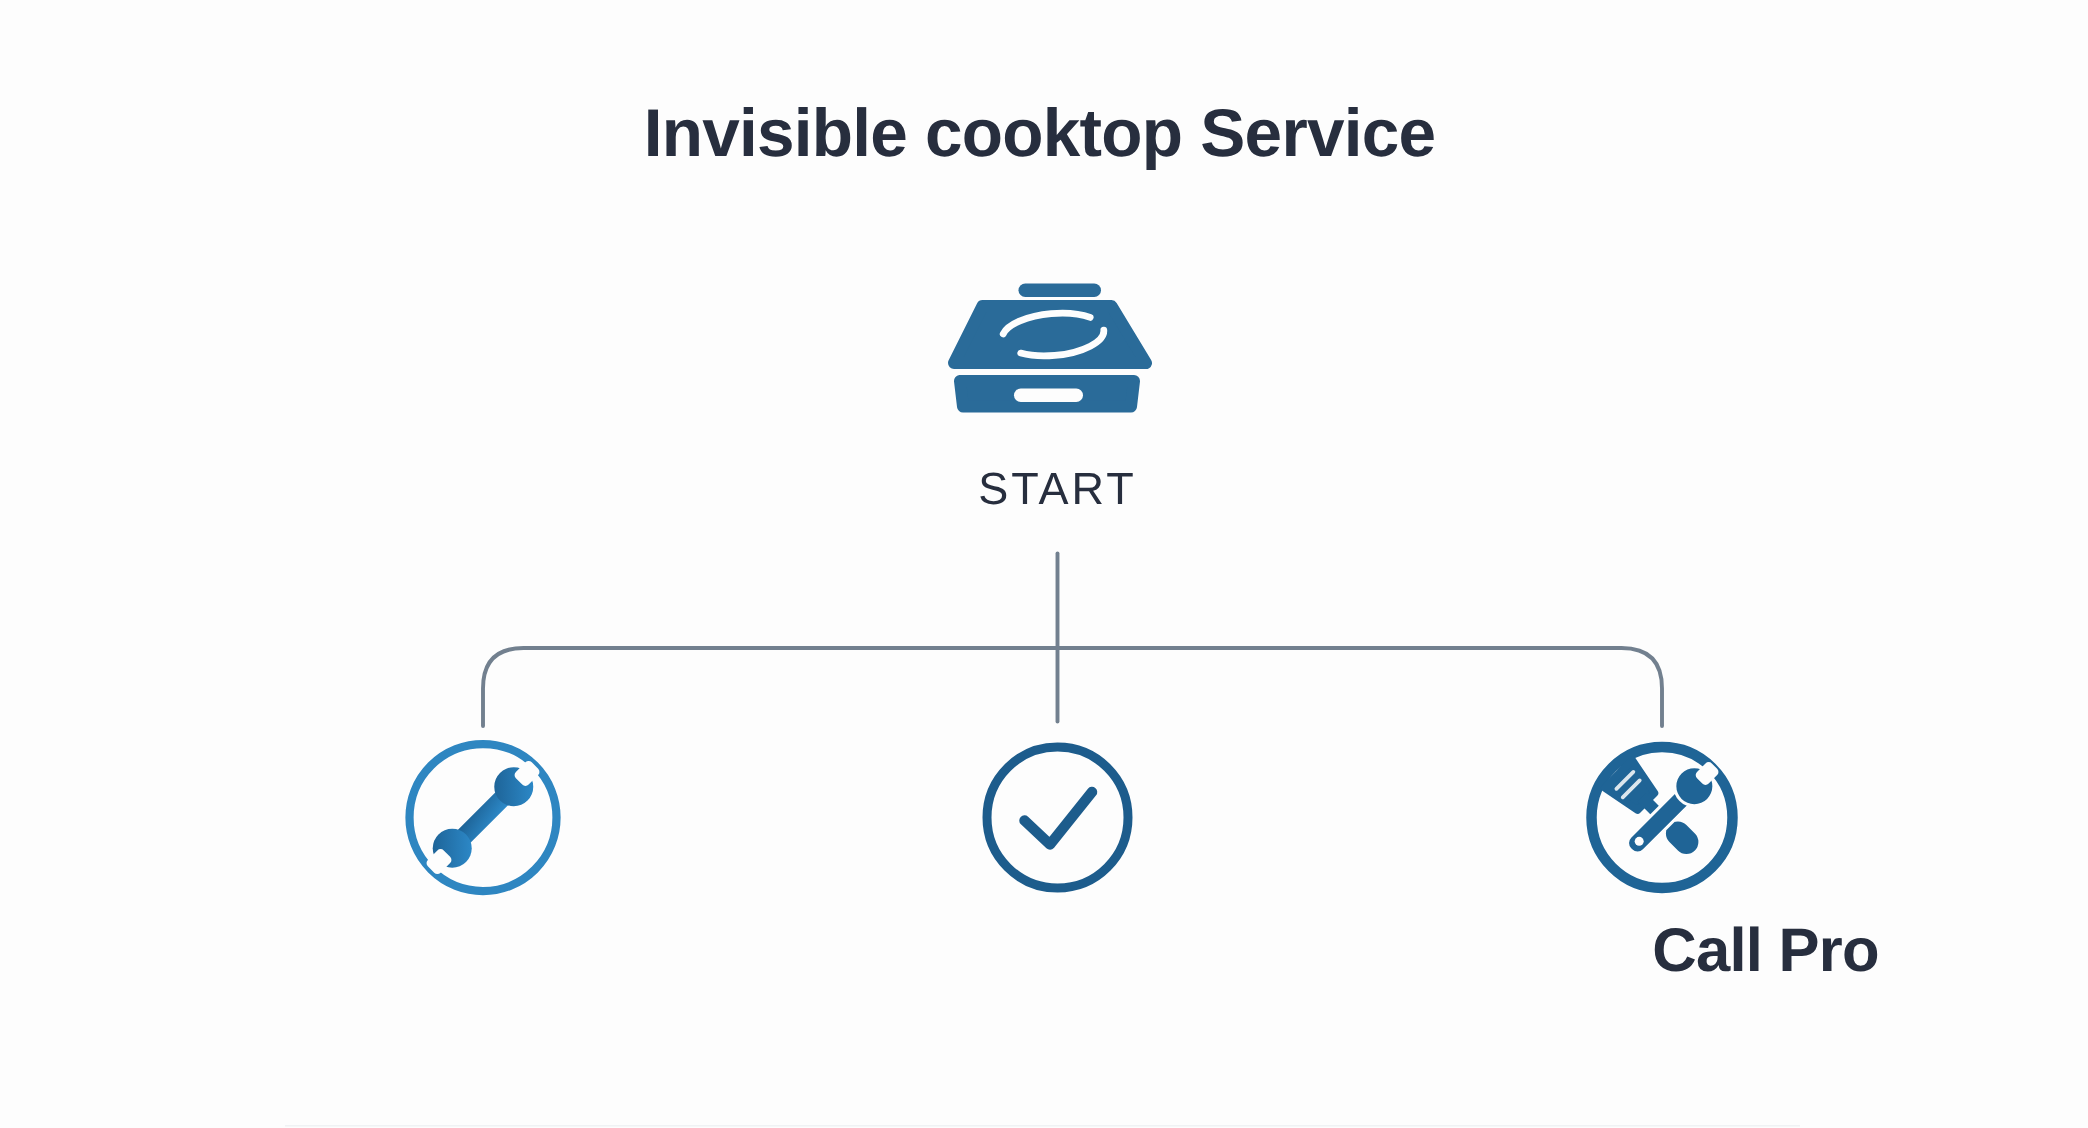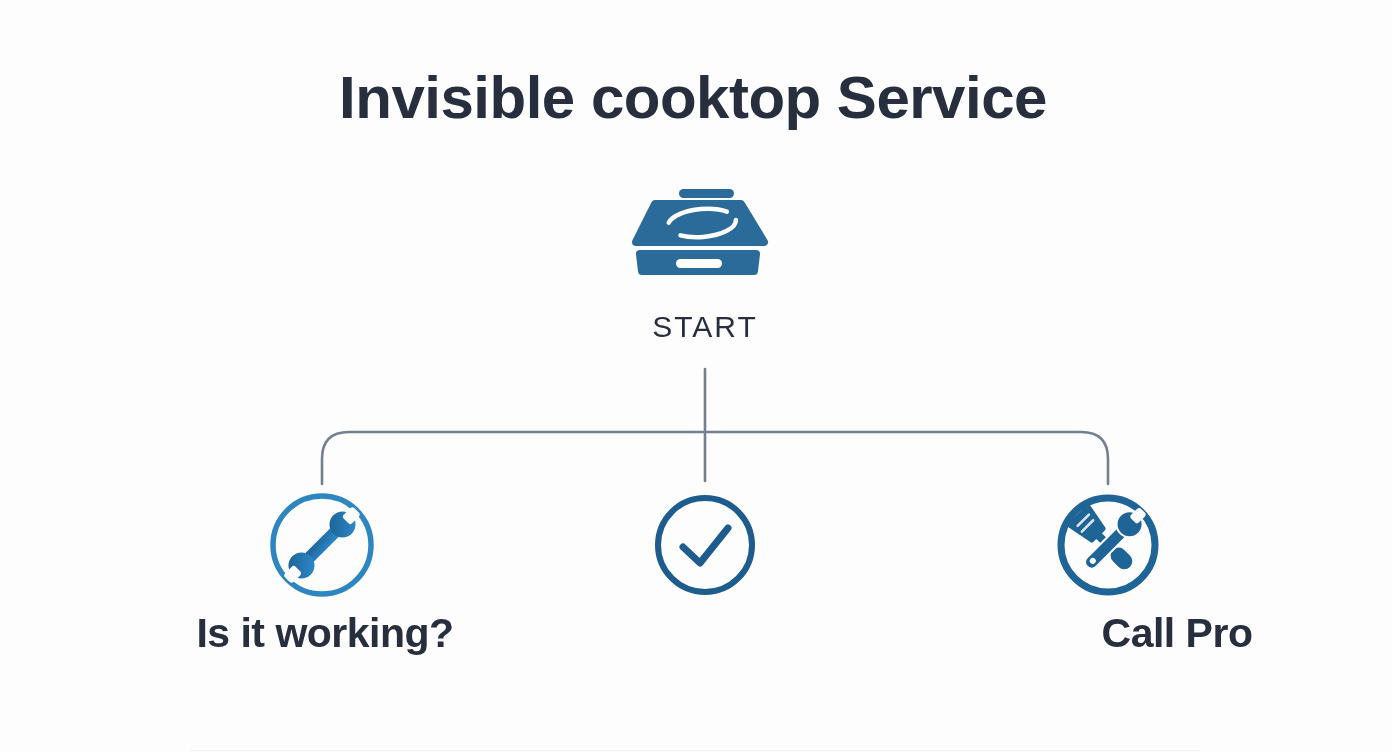--- a/index.html
+++ b/index.html
@@ -10,21 +10,21 @@
     height: 752px;
     overflow: hidden;
     background: #fdfdfd;
     font-family: "Liberation Sans", "DejaVu Sans", sans-serif;
   }
   .title {
     position: absolute;
     top: 63px;
     left: 693px;
     transform: translateX(-50%);
-    font-size: 60px;
+    font-size: 45px;
     font-weight: 700;
     letter-spacing: -0.5px;
     color: #272e3e;
     white-space: nowrap;
   }
   .start-label {
     position: absolute;
     top: 310px;
     left: 705px;
     transform: translateX(-50%);
@@ -114,17 +114,16 @@
     </g>
 
     <g transform="rotate(45 55 55)">
       <rect x="50" y="26" width="11" height="58" rx="5" paint-order="stroke" stroke="#fdfdfd" stroke-width="4" fill="#1f6496"></rect>
       <circle cx="55.5" cy="25" r="12" paint-order="stroke" stroke="#fdfdfd" stroke-width="4" fill="#1f6496"></circle>
       <rect x="50" y="6" width="11" height="14" rx="3" fill="#fdfdfd"></rect>
       <circle cx="55.5" cy="77" r="3" fill="#fdfdfd"></circle>
     </g>
   </svg>
 
-  <div class="node-label" style="left:325px;">Is it working?</div>
   <div class="node-label" style="left:1177px;">Call Pro</div>
 
   <div class="bottom-hairline"></div>
 </div>
 
 </body></html>

